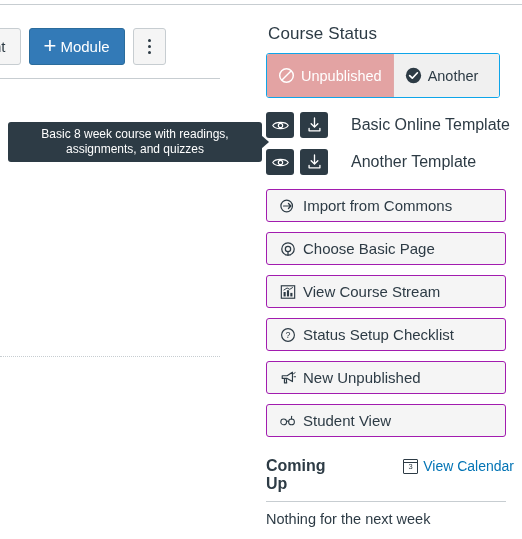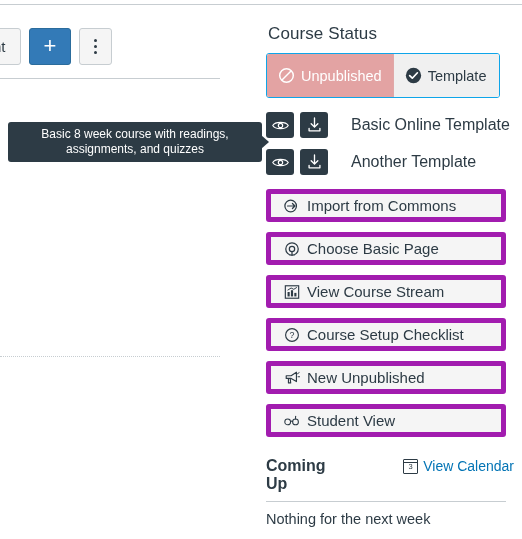--- a/index.html
+++ b/index.html
@@ -174,21 +174,21 @@
   }
 
   
   .actions { margin-top: 14px; }
   .action-btn {
     display: flex; align-items: center;
     gap: 7px;
     width: 240px;
     height: 33px;
     background: #f5f5f5;
-    border: 5px solid #a21caf;
+    border: 1px solid #a21caf;
     border-radius: 3px;
     padding: 0 13px;
     margin-bottom: 10px;
     font-size: 15px;
     color: #2d3b45;
     cursor: pointer;
     white-space: nowrap;
     font-family: "Liberation Sans", sans-serif;
     text-align: left;
   }
@@ -255,20 +255,21 @@
 <div id="page">
 
   <div class="top-rule"></div>
 
   <div class="left-panel">
 
     <div class="toolbar">
       <button class="btn-secondary">Content</button>
       <button class="btn-primary">
         <span class="plus-glyph">+</span>
+        <span>Module</span>
       </button>
       <div class="btn-kebab">
         <span class="kebab-dot"></span>
         <span class="kebab-dot"></span>
         <span class="kebab-dot"></span>
       </div>
     </div>
 
     <div class="rule-under-toolbar"></div>
 
@@ -290,21 +291,21 @@
           <circle cx="10" cy="10" r="8" fill="none" stroke="#ffffff" stroke-width="1.7"></circle>
           <line x1="4.4" y1="15.6" x2="15.6" y2="4.4" stroke="#ffffff" stroke-width="1.7"></line>
         </svg>
         <span>Unpublished</span>
       </div>
       <div class="status-btn status-publish">
         <svg width="17" height="17" viewBox="0 0 20 20">
           <circle cx="10" cy="10" r="9" fill="#2d3b45"></circle>
           <path d="M5.5 10.2 L8.6 13.2 L14.6 6.8" fill="none" stroke="#ffffff" stroke-width="2" stroke-linecap="round" stroke-linejoin="round"></path>
         </svg>
-        <span>Template</span>
+        <span>Another</span>
       </div>
     </div>
 
     <div class="template-rows">
 
       <div class="template-row">
         <div class="icon-square">
           <svg width="17" height="13" viewBox="0 0 22 15">
             <path d="M1 7.5 C4 2 18 2 21 7.5 C18 13 4 13 1 7.5 Z" fill="none" stroke="#ffffff" stroke-width="1.5"></path>
             <circle cx="11" cy="7.5" r="2.8" fill="none" stroke="#ffffff" stroke-width="1.5"></circle>
@@ -374,21 +375,21 @@
         <span>View Course Stream</span>
       </button>
 
       <button class="action-btn">
         <span class="action-icon">
           <svg width="16" height="16" viewBox="0 0 18 18">
             <circle cx="9" cy="9" r="7.2" fill="none" stroke="#2d3b45" stroke-width="1.3"></circle>
             <text x="9" y="12.6" font-size="10" text-anchor="middle" fill="#2d3b45" font-family="Liberation Sans, sans-serif">?</text>
           </svg>
         </span>
-        <span>Course Setup Checklist</span>
+        <span>Status Setup Checklist</span>
       </button>
 
       <button class="action-btn">
         <span class="action-icon">
           <svg width="16" height="16" viewBox="0 0 18 18">
             <path d="M2.5 6.5 L8 6.5 L14 2.5 L14 13 L8 9.5 L2.5 9.5 Z" fill="none" stroke="#2d3b45" stroke-width="1.3" stroke-linejoin="round"></path>
             <path d="M5 9.5 L5 14.5 L7.5 14.5 L7 9.5" fill="none" stroke="#2d3b45" stroke-width="1.3" stroke-linejoin="round"></path>
             <line x1="15.2" y1="4.2" x2="17" y2="3" stroke="#2d3b45" stroke-width="1.1" stroke-linecap="round"></line>
             <line x1="15.8" y1="7.6" x2="17.6" y2="7.6" stroke="#2d3b45" stroke-width="1.1" stroke-linecap="round"></line>
           </svg>

